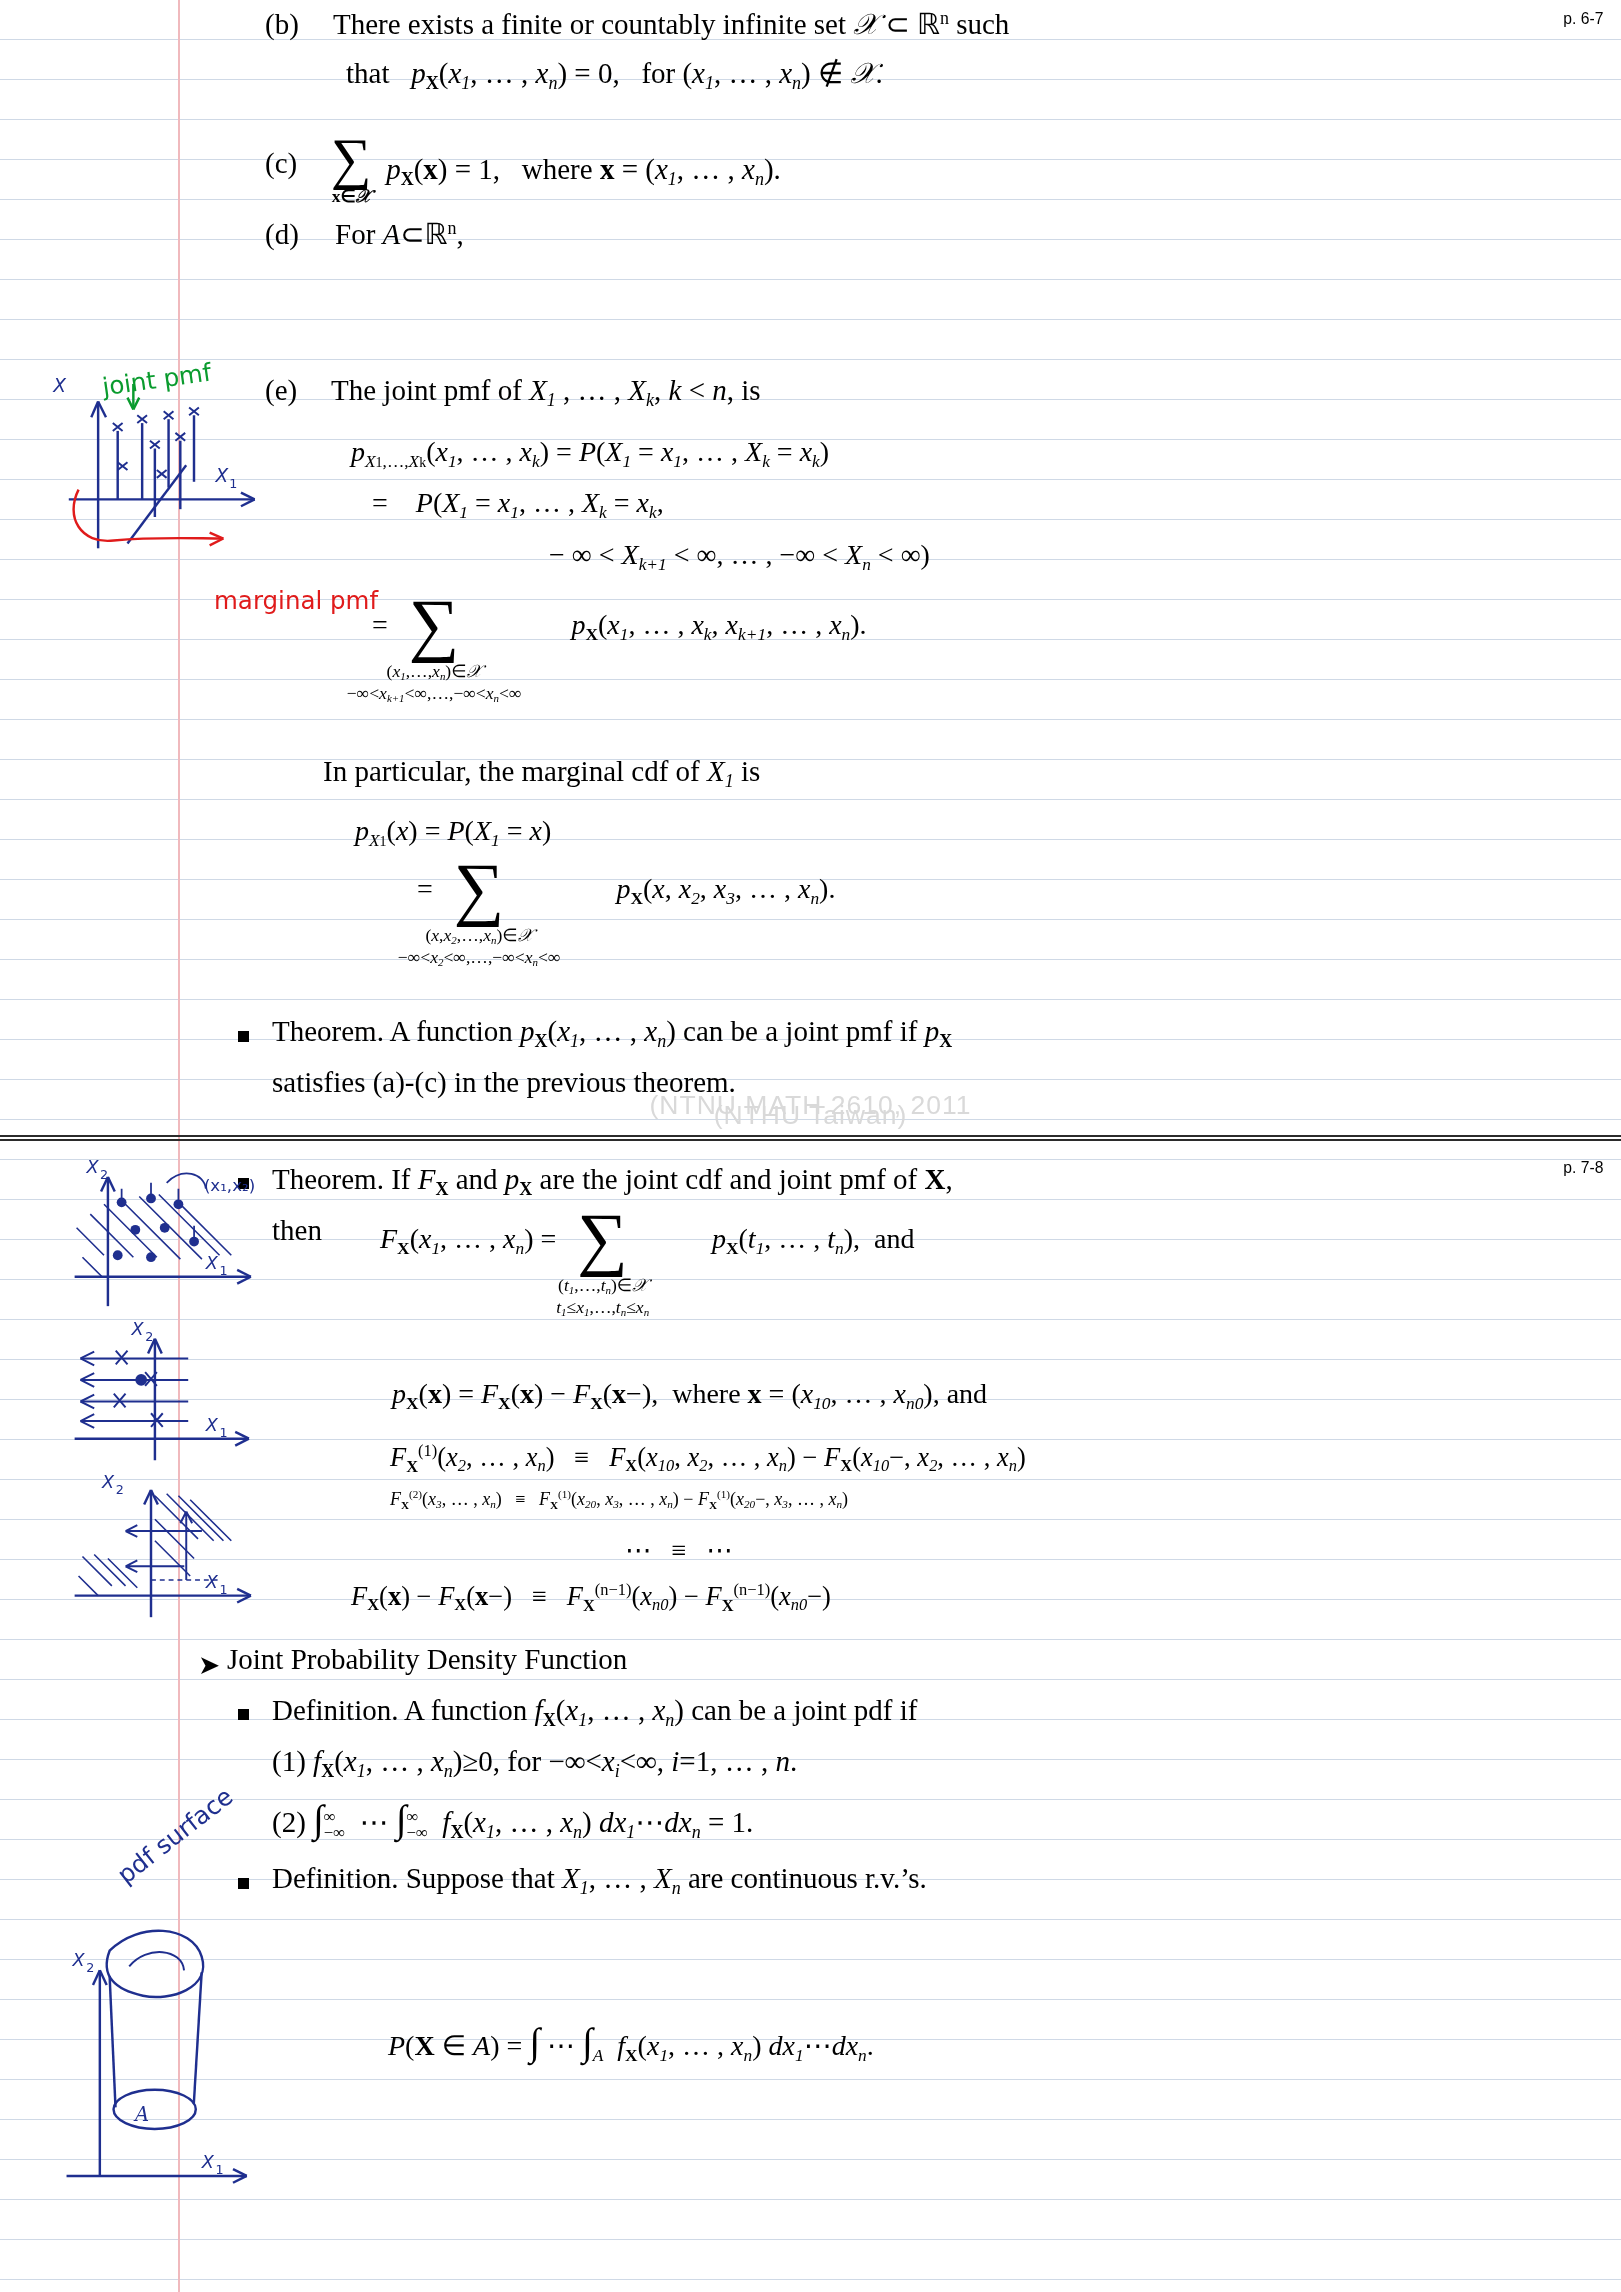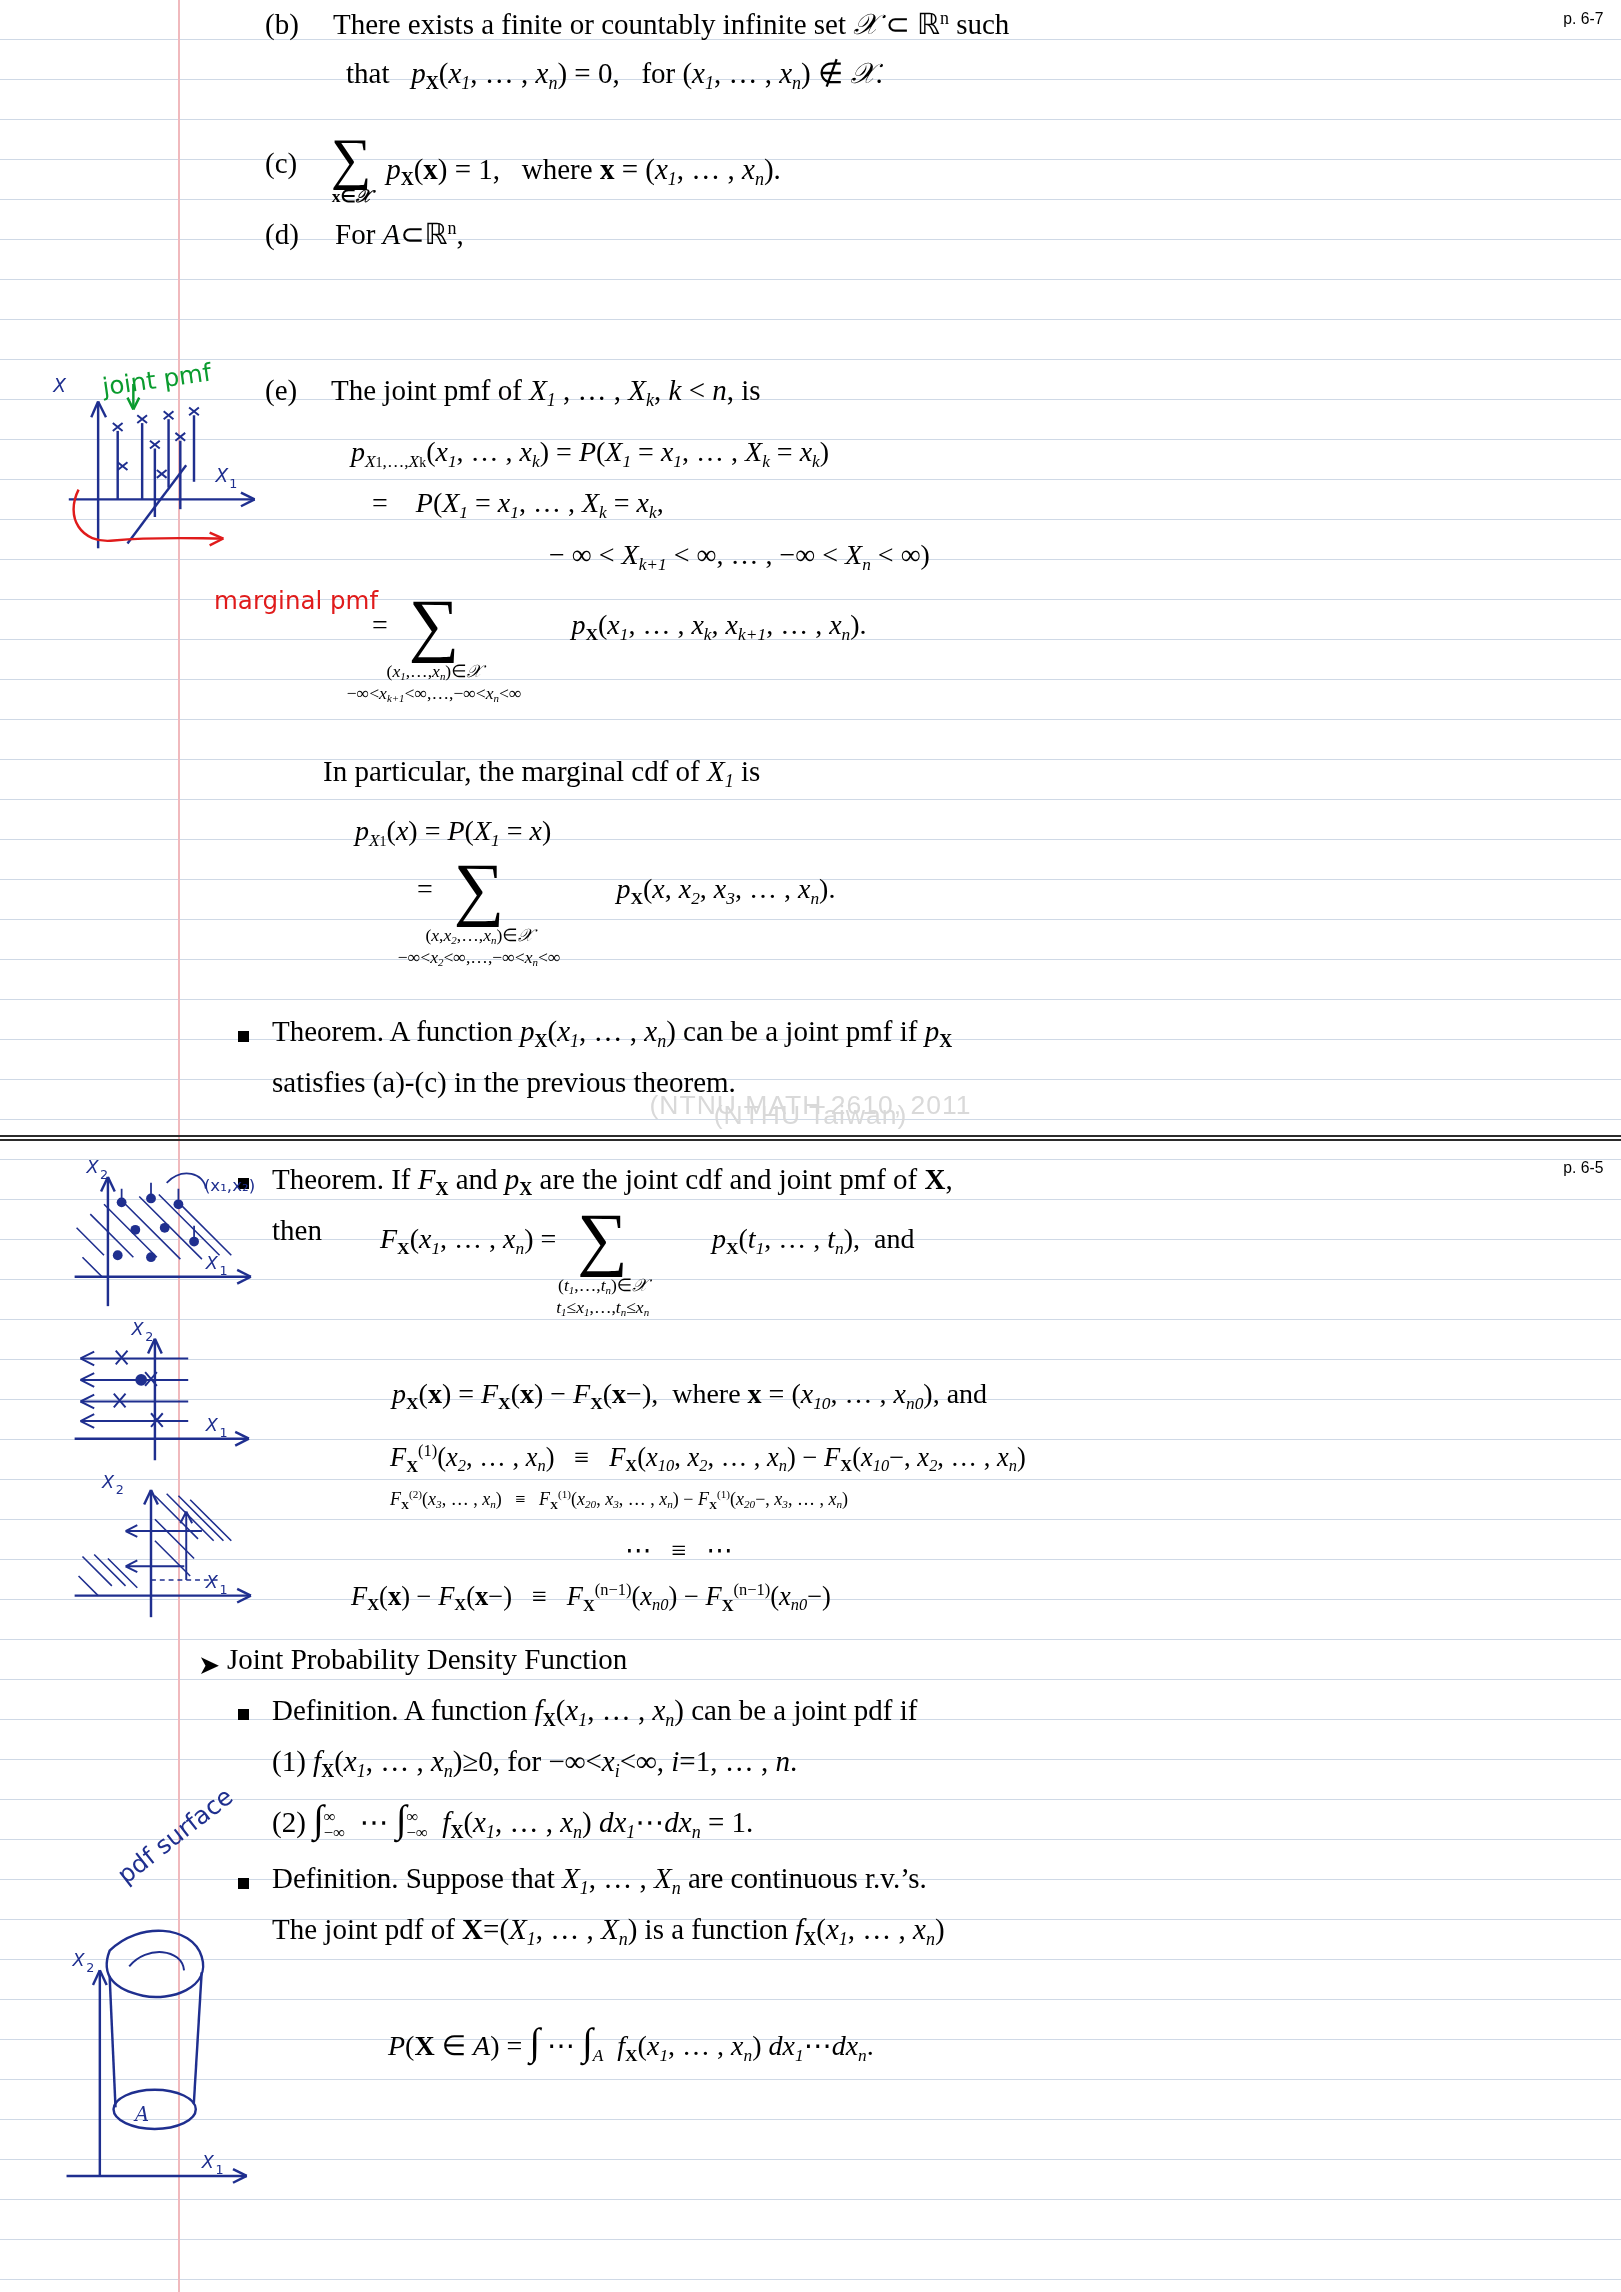--- a/index.html
+++ b/index.html
@@ -192,21 +192,21 @@
       <path d="M76 12 l0 26" stroke="#0a9b2e" stroke-width="2.5" fill="none"></path>
       <path d="M76 38 l-6 -12 M76 38 l6 -12" stroke="#0a9b2e" stroke-width="2.5" fill="none"></path>
       <text x="-6" y="20" fill="#1f2f8f" font-size="19" font-family="DejaVu Sans, sans-serif" font-style="italic">X</text>
       <text x="160" y="112" fill="#1f2f8f" font-size="19" font-family="DejaVu Sans, sans-serif" font-style="italic">X</text>
       <text x="174" y="118" fill="#1f2f8f" font-size="13" font-family="DejaVu Sans, sans-serif">1</text>
     </svg>
   </div>
 
   <div class="slide" id="slide2">
 
-    <div class="pnum" style="top:17.6px;">p. 6-5</div>
+    <div class="pnum" style="top:17.6px;">p. 7-8</div>
     <div class="watermark" style="top:-41px;">(NTHU  Taiwan)</div>
 
     <div class="bullet" style="left:238px; top:37px;"></div>
     <div class="txt" style="left:272px; top:21.6px;">
       Theorem. If <span class="math">F</span><span class="subu bld">X</span> and <span class="math">p</span><span class="subu bld">X</span> are the joint cdf and joint pmf of <span class="bld">X</span>,
     </div>
     <div class="txt" style="left:272px; top:73px;">then</div>
 
     <div class="txt" style="left:380px; top:73px; font-size:28px;">
       <span class="math">F</span><span class="subu bld">X</span>(<span class="math">x</span><span class="sub">1</span>, … , <span class="math">x</span><span class="sub">n</span>) =
@@ -253,23 +253,20 @@
     <div class="txt" style="left:272px; top:655px;">
       (2) <span class="frac-int">∫</span><span style="display:inline-block; font-size:16.7px; line-height:1; text-align:left; vertical-align:middle;">∞<br>−∞</span>
       &nbsp;⋯&nbsp;<span class="frac-int">∫</span><span style="display:inline-block; font-size:16.7px; line-height:1; text-align:left; vertical-align:middle;">∞<br>−∞</span>
       &nbsp;<span class="math">f</span><span class="subu bld">X</span>(<span class="math">x</span><span class="sub">1</span>, … , <span class="math">x</span><span class="sub">n</span>) <span class="math">dx</span><span class="sub">1</span>⋯<span class="math">dx</span><span class="sub">n</span> = 1.
     </div>
 
     <div class="bullet" style="left:238px; top:737px;"></div>
     <div class="txt" style="left:272px; top:721px;">
       Definition. Suppose that <span class="math">X</span><span class="sub">1</span>, … , <span class="math">X</span><span class="sub">n</span> are continuous r.v.’s.
     </div>
-    <div class="txt" style="left:272px; top:772px;">
-      The joint pdf of <span class="bld">X</span>=(<span class="math">X</span><span class="sub">1</span>, … , <span class="math">X</span><span class="sub">n</span>) is a function <span class="math">f</span><span class="subu bld">X</span>(<span class="math">x</span><span class="sub">1</span>, … , <span class="math">x</span><span class="sub">n</span>)
-    </div>
     <div class="txt" style="left:388px; top:878px; font-size:28px;">
       <span class="math">P</span>(<span class="bld">X</span> ∈ <span class="math">A</span>) = <span class="frac-int">∫</span> ⋯ <span class="frac-int">∫</span><span class="subu" style="font-style:italic;">A</span>
       &nbsp;<span class="math">f</span><span class="subu bld">X</span>(<span class="math">x</span><span class="sub">1</span>, … , <span class="math">x</span><span class="sub">n</span>) <span class="math">dx</span><span class="sub">1</span>⋯<span class="math">dx</span><span class="sub">n</span>.
     </div>
 
     <svg style="position:absolute; left:57px; top:17.6px;" width="235" height="167" viewBox="0 0 240 170">
       <line x1="52" y1="18" x2="52" y2="150" stroke="#1f2f8f" stroke-width="2.5"></line>
       <line x1="52" y1="18" x2="45" y2="33" stroke="#1f2f8f" stroke-width="2.5"></line>
       <line x1="52" y1="18" x2="59" y2="33" stroke="#1f2f8f" stroke-width="2.5"></line>
       <line x1="18" y1="120" x2="198" y2="120" stroke="#1f2f8f" stroke-width="2.5"></line>

